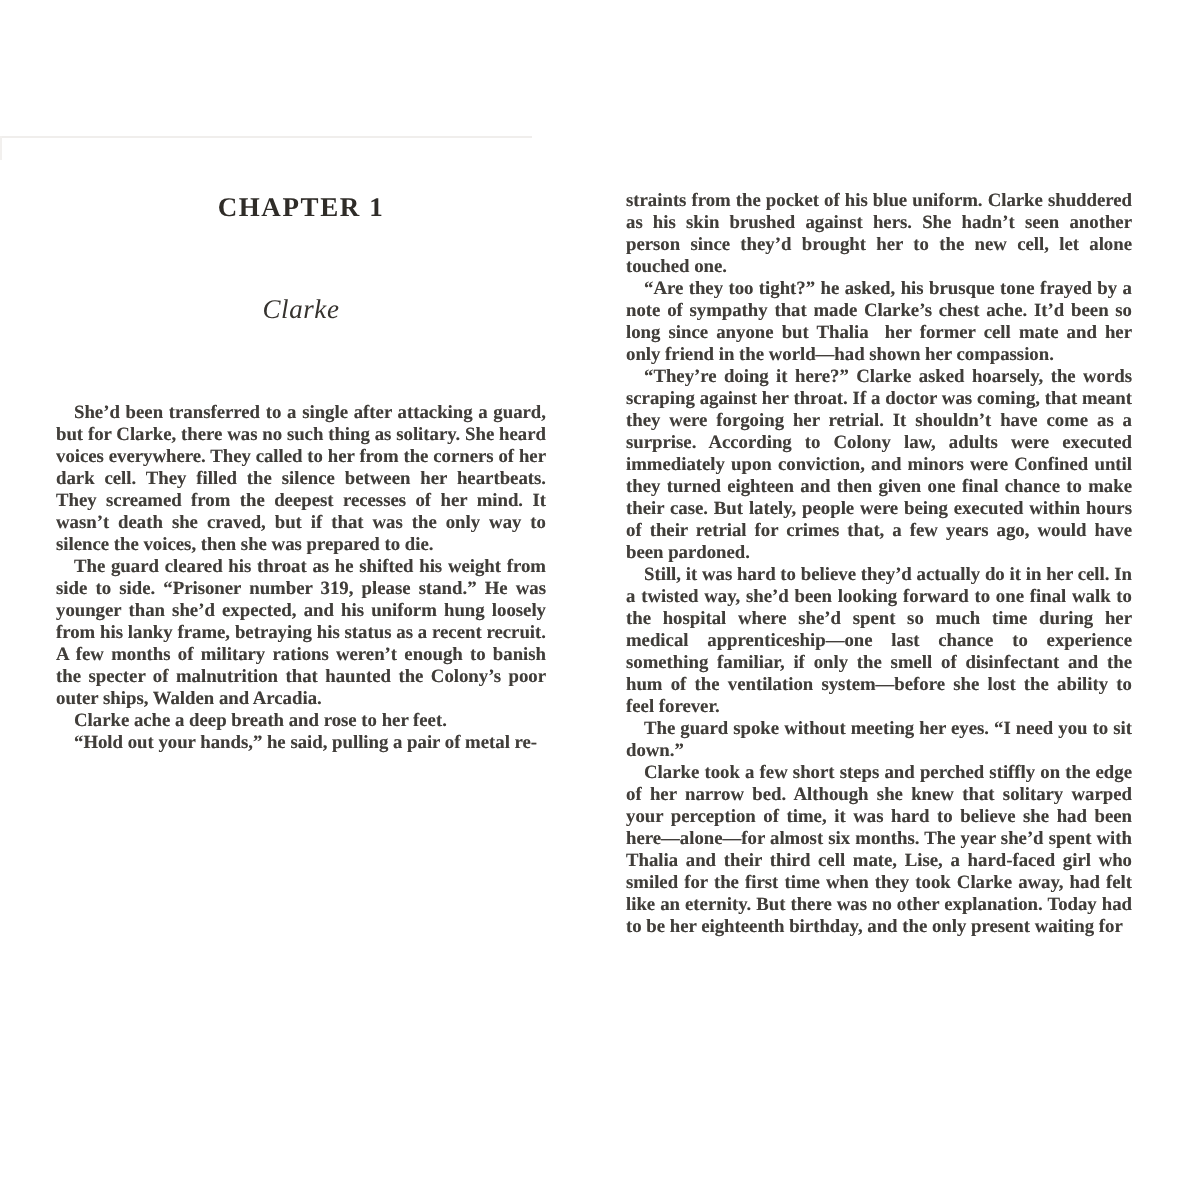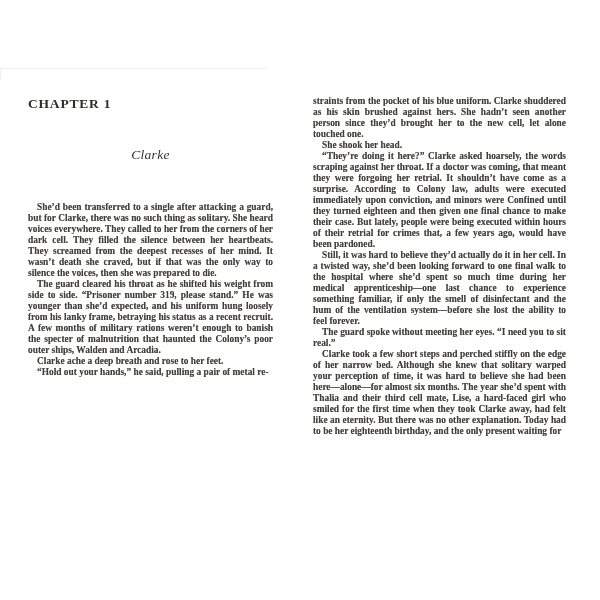--- a/index.html
+++ b/index.html
@@ -27,21 +27,21 @@
   }
   .col { position: absolute; }
   .col-left  { left: 28px;  top: 97px; width: 245px; }
   .col-right { left: 313px; top: 96px; width: 253px; }
 
   .chapter-heading {
     margin: 0;
     font-size: 13.5px;
     font-weight: bold;
     letter-spacing: 0.8px;
-    text-align: left;
+    text-align: center;
     color: #2f2c28;
     line-height: 13px;
   }
   .chapter-subtitle {
     margin: 38px 0 0 0;
     font-size: 13.5px;
     font-style: italic;
     font-weight: normal;
     letter-spacing: 0.3px;
     text-align: center;
@@ -77,21 +77,21 @@
         <p class="para indent">She’d been transferred to a single after attacking a guard, but for Clarke, there was no such thing as solitary. She heard voices everywhere. They called to her from the corners of her dark cell. They filled the silence between her heartbeats. They screamed from the deepest recesses of her mind. It wasn’t death she craved, but if that was the only way to silence the voices, then she was prepared to die.</p>
         <p class="para indent">The guard cleared his throat as he shifted his weight from side to side. “Prisoner number 319, please stand.” He was younger than she’d expected, and his uniform hung loosely from his lanky frame, betraying his status as a recent recruit. A few months of military rations weren’t enough to banish the specter of malnutrition that haunted the Colony’s poor outer ships, Walden and Arcadia.</p>
         <p class="para indent">Clarke ache a deep breath and rose to her feet.</p>
         <p class="para indent">“Hold out your hands,” he said, pulling a pair of metal re-</p>
       </div>
   </div>
 
   <div class="col col-right">
     <div class="body-text" style="margin-top:0;">
         <p class="para">straints from the pocket of his blue uniform. Clarke shuddered as his skin brushed against hers. She hadn’t seen another person since they’d brought her to the new cell, let alone touched one.</p>
-        <p class="para indent">She shook her head.</p>
+        <p class="para indent">“Are they too tight?” he asked, his brusque tone frayed by a note of sympathy that made Clarke’s chest ache. It’d been so long since anyone but Thalia&nbsp;&nbsp;her former cell mate and her only friend in the world—had shown her compassion.</p>
         <p class="para indent">“They’re doing it here?” Clarke asked hoarsely, the words scraping against her throat. If a doctor was coming, that meant they were forgoing her retrial. It shouldn’t have come as a surprise. According to Colony law, adults were executed immediately upon conviction, and minors were Confined until they turned eighteen and then given one final chance to make their case. But lately, people were being executed within hours of their retrial for crimes that, a few years ago, would have been pardoned.</p>
         <p class="para indent">Still, it was hard to believe they’d actually do it in her cell. In a twisted way, she’d been looking forward to one final walk to the hospital where she’d spent so much time during her medical apprenticeship—one last chance to experience something familiar, if only the smell of disinfectant and the hum of the ventilation system—before she lost the ability to feel forever.</p>
-        <p class="para indent">The guard spoke without meeting her eyes. “I need you to sit real.”</p>
+        <p class="para indent">The guard spoke without meeting her eyes. “I need you to sit down.”</p>
         <p class="para indent">Clarke took a few short steps and perched stiffly on the edge of her narrow bed. Although she knew that solitary warped your perception of time, it was hard to believe she had been here—alone—for almost six months. The year she’d spent with Thalia and their third cell mate, Lise, a hard-faced girl who smiled for the first time when they took Clarke away, had felt like an eternity. But there was no other explanation. Today had to be her eighteenth birthday, and the only present waiting for</p>
       </div>
   </div>
 
 </div>
 
 </body></html>

